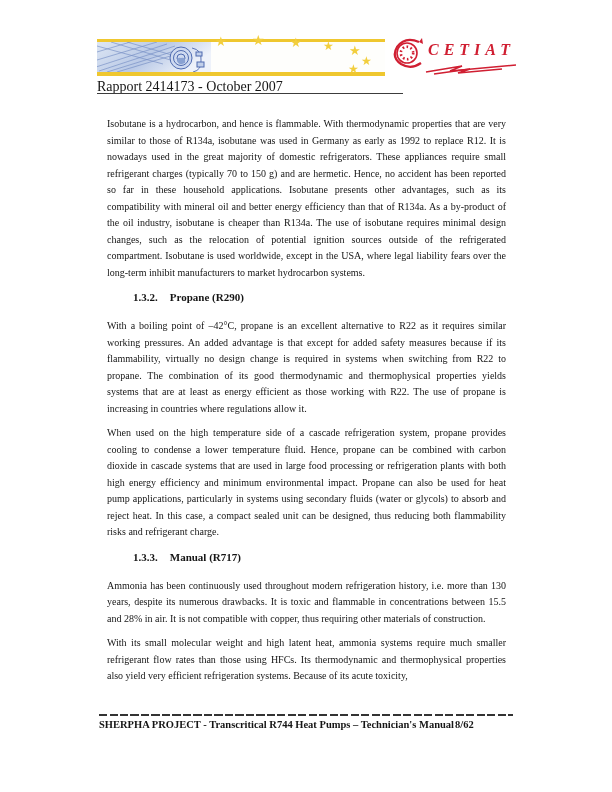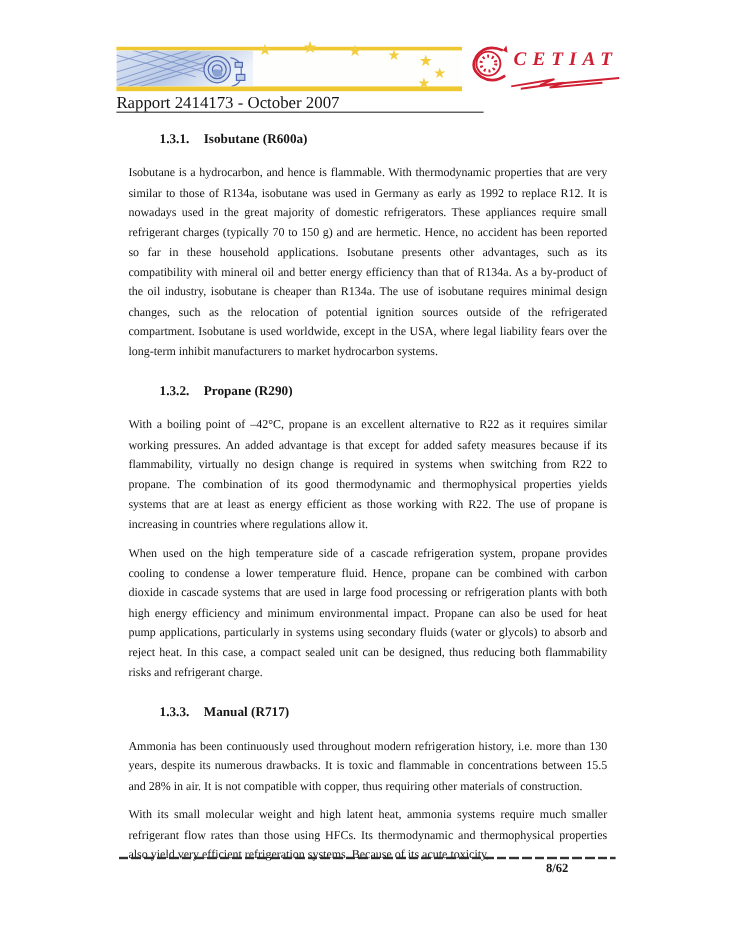--- a/index.html
+++ b/index.html
@@ -47,21 +47,21 @@
 
   
   .content {
     position:absolute; left:99px; top:108px; width:415px;
     font-size:10px; line-height:16.5px; text-align:justify;
   }
   .section-heading {
     font-weight:bold; font-size:11px; line-height:17px;
     margin:0 0 12px 34px; text-align:left;
   }
-  .section + .section .section-heading { margin-top:16px; }
+  .section + .section .section-heading { margin-top:8px; }
   .section-number { display:inline-block; margin-right:12px; }
   .content p { margin:8px; }
 
   
   .footer-rule {
     position:absolute; left:99px; top:714px; width:414px; height:1.6px;
     background:repeating-linear-gradient(90deg,#333 0 8px, transparent 8px 10.5px);
   }
   .footer-text {
     position:absolute; left:99px; top:719px; width:414px;
@@ -133,23 +133,20 @@
       </g>
     </svg>
   </div>
 
   <div class="report-line">Rapport 2414173 - October 2007</div>
   <div class="header-rule"></div>
 
   <div class="content">
 
     <div class="section">
-      <h3 class="section-heading">
-        <span class="section-number">1.3.1.</span><span>Isobutane (R600a)</span>
-      </h3>
       <p>Isobutane is a hydrocarbon, and hence is flammable. With thermodynamic properties that are very similar to those of R134a, isobutane was used in Germany as early as 1992 to replace R12. It is nowadays used in the great majority of domestic refrigerators. These appliances require small refrigerant charges (typically 70 to 150 g) and are hermetic. Hence, no accident has been reported so far in these household applications. Isobutane presents other advantages, such as its compatibility with mineral oil and better energy efficiency than that of R134a. As a by-product of the oil industry, isobutane is cheaper than R134a. The use of isobutane requires minimal design changes, such as the relocation of potential ignition sources outside of the refrigerated compartment. Isobutane is used worldwide, except in the USA, where legal liability fears over the long-term inhibit manufacturers to market hydrocarbon systems.</p>
     </div>
 
     <div class="section">
       <h3 class="section-heading">
         <span class="section-number">1.3.2.</span><span>Propane (R290)</span>
       </h3>
       <p>With a boiling point of –42°C, propane is an excellent alternative to R22 as it requires similar working pressures. An added advantage is that except for added safety measures because if its flammability, virtually no design change is required in systems when switching from R22 to propane. The combination of its good thermodynamic and thermophysical properties yields systems that are at least as energy efficient as those working with R22. The use of propane is increasing in countries where regulations allow it.</p>
       <p>When used on the high temperature side of a cascade refrigeration system, propane provides cooling to condense a lower temperature fluid. Hence, propane can be combined with carbon dioxide in cascade systems that are used in large food processing or refrigeration plants with both high energy efficiency and minimum environmental impact. Propane can also be used for heat pump applications, particularly in systems using secondary fluids (water or glycols) to absorb and reject heat. In this case, a compact sealed unit can be designed, thus reducing both flammability risks and refrigerant charge.</p>
     </div>
@@ -159,16 +156,17 @@
         <span class="section-number">1.3.3.</span><span>Manual (R717)</span>
       </h3>
       <p>Ammonia has been continuously used throughout modern refrigeration history, i.e. more than 130 years, despite its numerous drawbacks. It is toxic and flammable in concentrations between 15.5 and 28% in air. It is not compatible with copper, thus requiring other materials of construction.</p>
       <p>With its small molecular weight and high latent heat, ammonia systems require much smaller refrigerant flow rates than those using HFCs. Its thermodynamic and thermophysical properties also yield very efficient refrigeration systems. Because of its acute toxicity,</p>
     </div>
 
   </div>
 
   <div class="footer-rule"></div>
   <div class="footer-text">
+    <span>SHERPHA PROJECT - Transcritical R744 Heat Pumps – Technician's Manual</span>
     <span class="page-number">8/62</span>
   </div>
 
 </div>
 
 </body></html>

